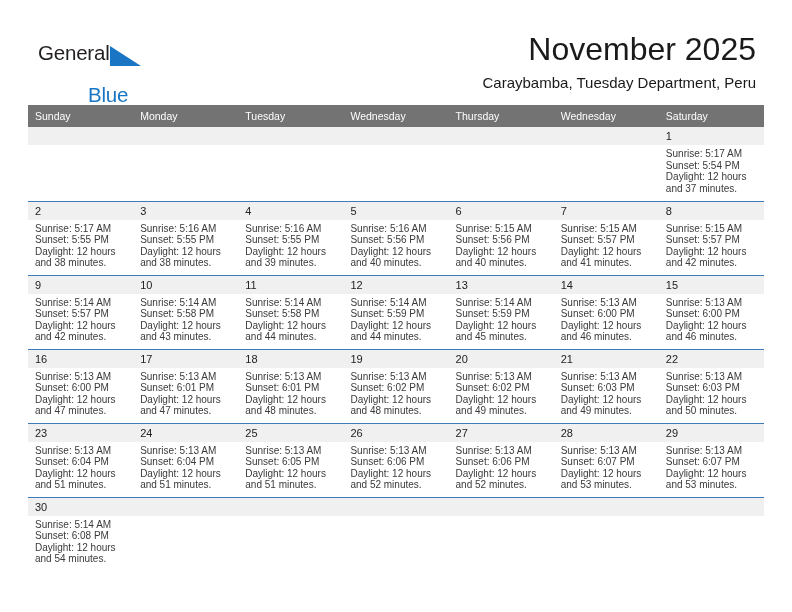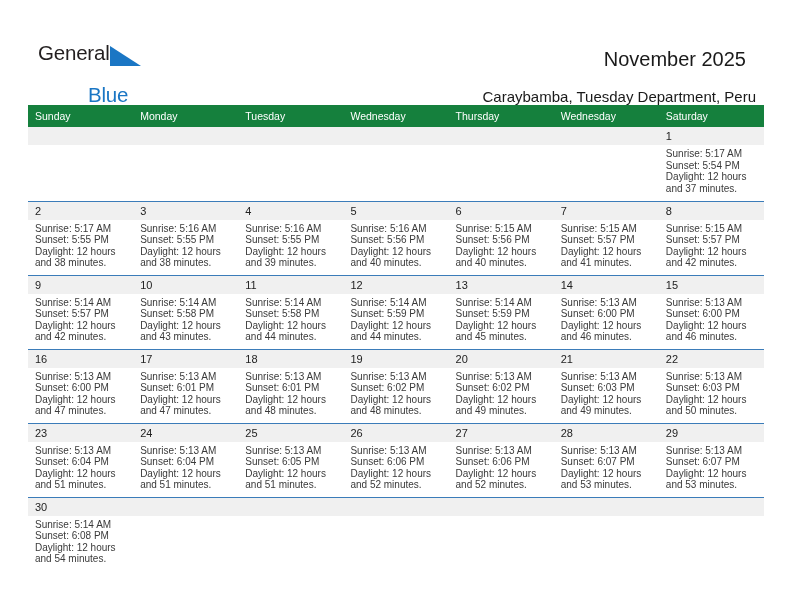--- a/index.html
+++ b/index.html
@@ -58,46 +58,46 @@
     line-height: 24px;
     margin-top: 20px;
   }
   .title-wrap {
     position: absolute;
     right: 36px;
     top: 32px;
     text-align: right;
   }
   .cal-title {
-    font-size: 20px;
+    font-size: 32px;
     color: #1a1a1a;
     line-height: 34px;
     font-weight: normal;
-    margin: 10px;
+    margin: 0;
     white-space: nowrap;
   }
   .cal-subtitle {
     font-size: 15px;
     color: #1a1a1a;
     line-height: 22px;
     margin: 6px 0 0 0;
     white-space: nowrap;
   }
 
   
   .calendar {
     position: absolute;
     left: 28px;
     top: 105px;
     width: 736px;
     border-collapse: collapse;
     table-layout: fixed;
   }
   .calendar th {
-    background: #15803d;
+    background: #737373;
     color: #ffffff;
     font-size: 10.5px;
     font-weight: normal;
     text-align: left;
     padding: 5px 0 5px 7px;
     height: 20px;
     vertical-align: middle;
     border: none;
   }
   .calendar td {

